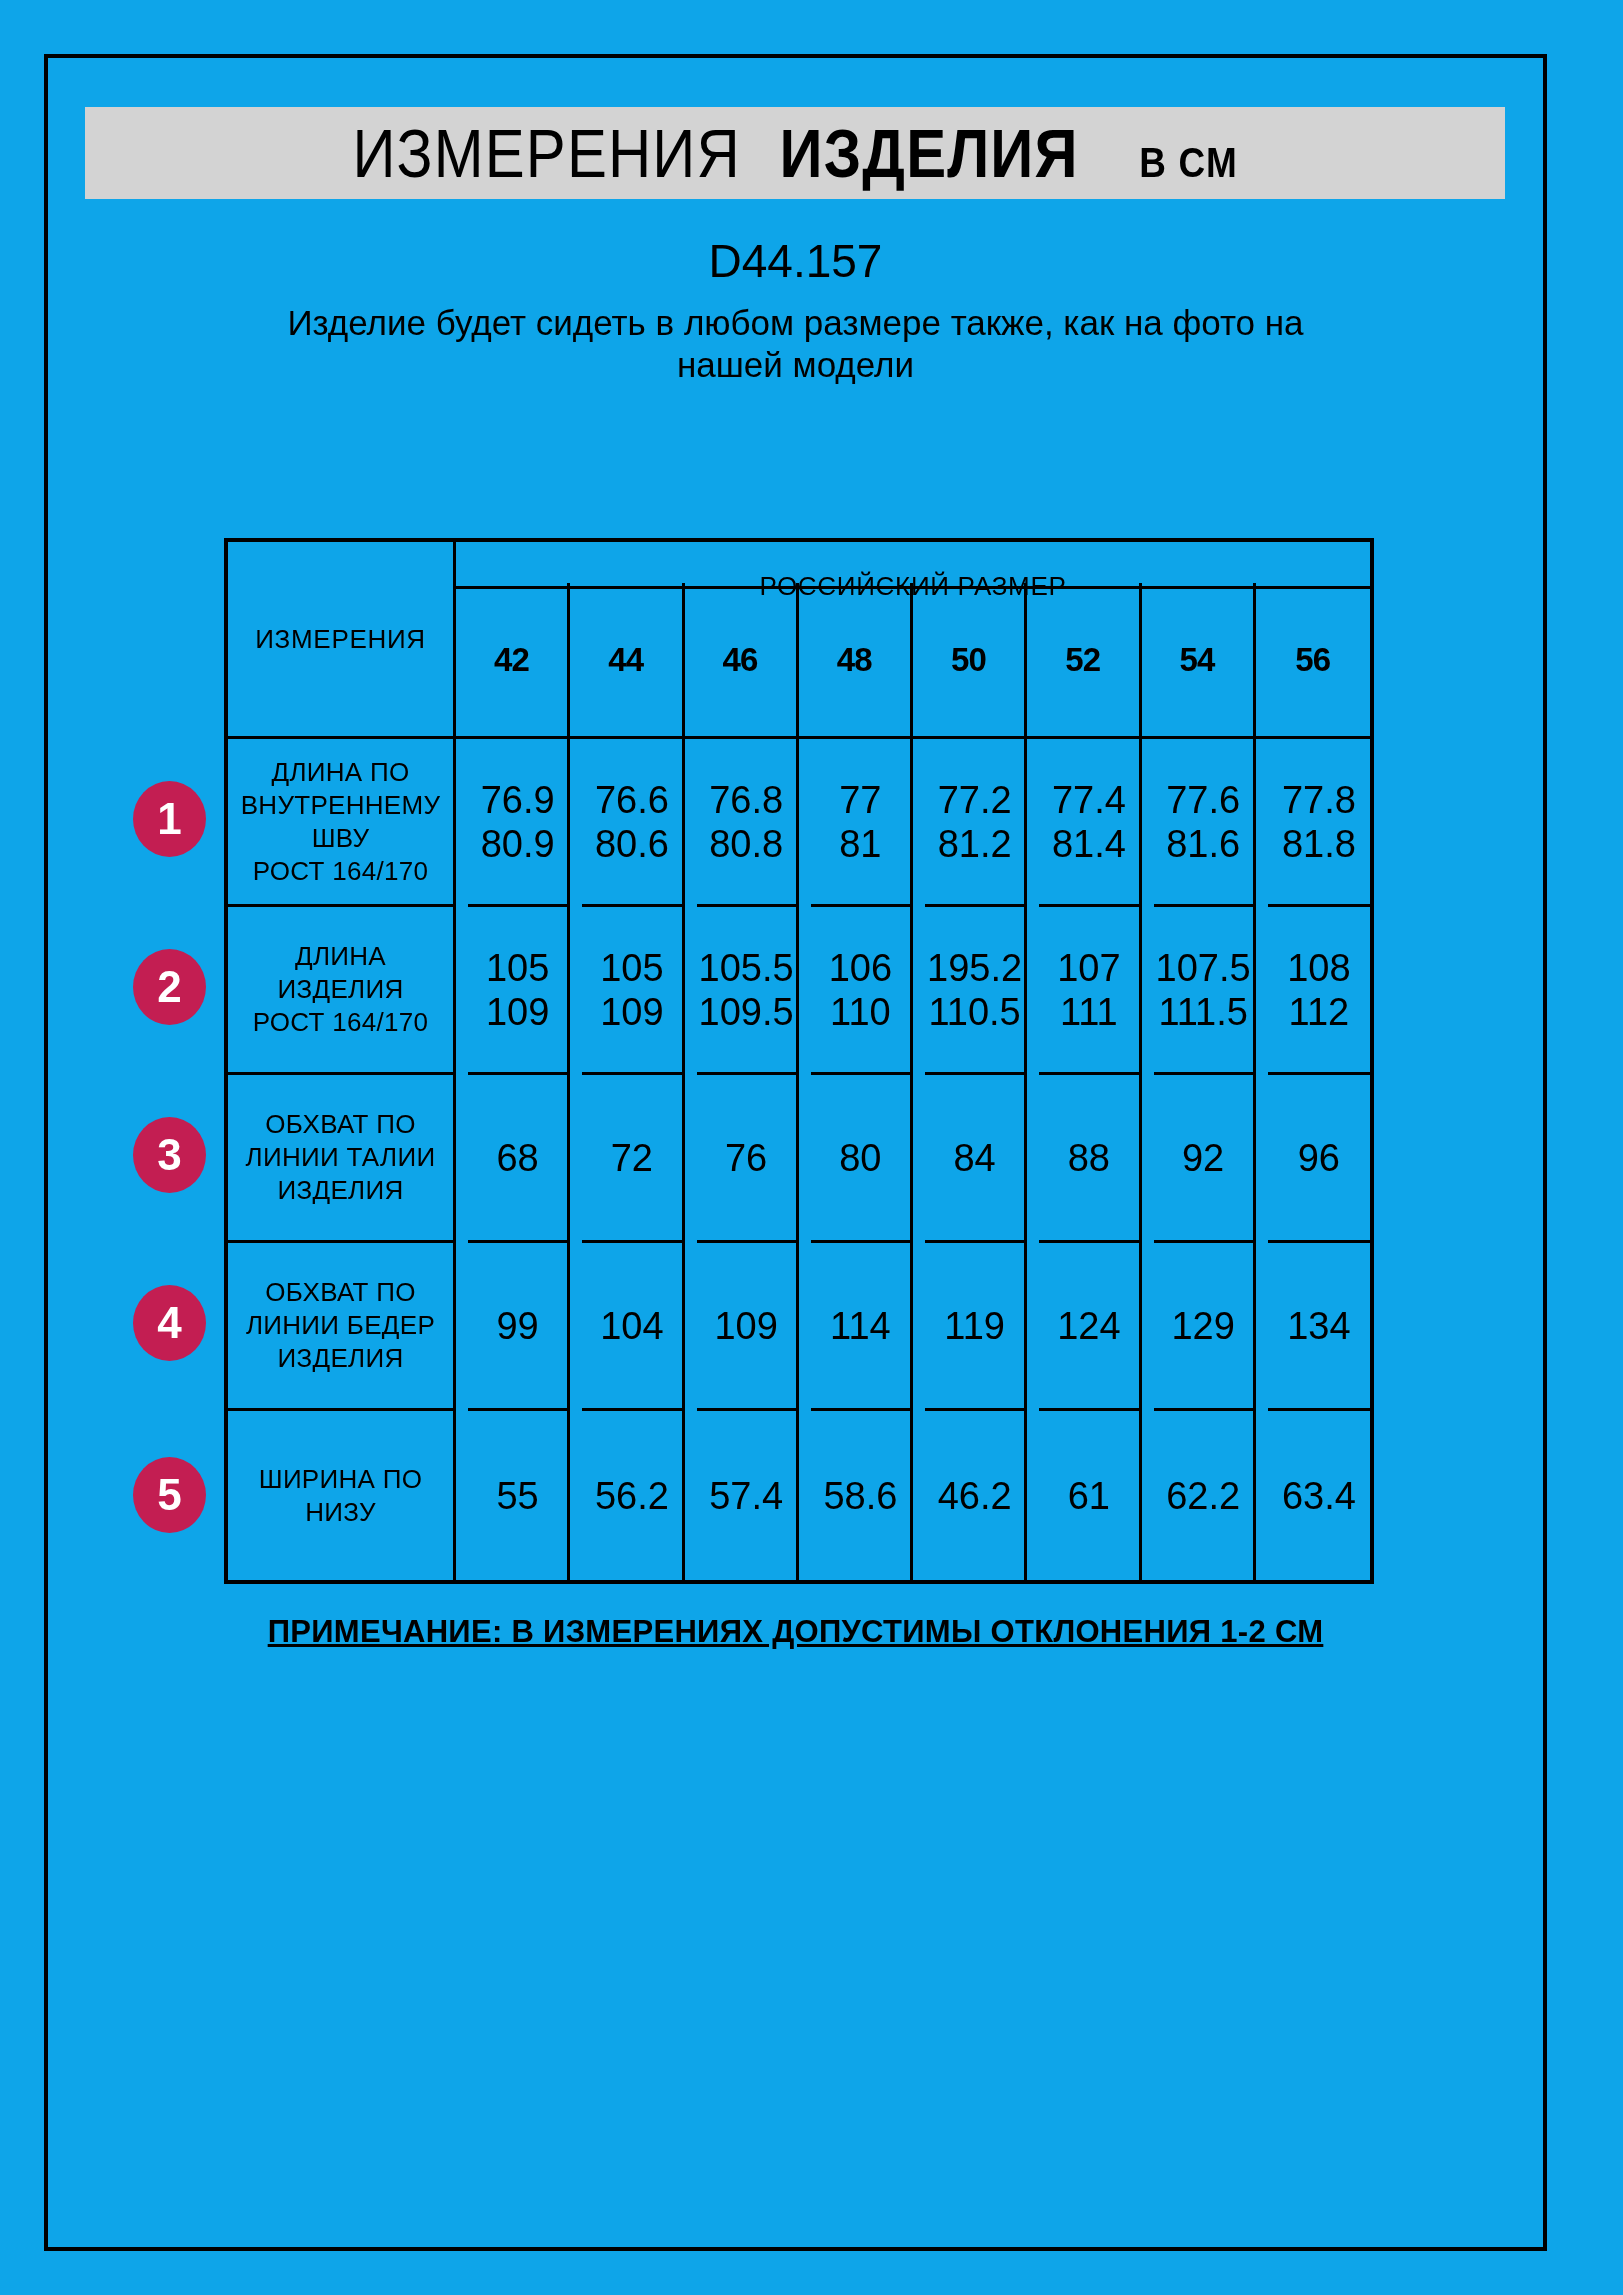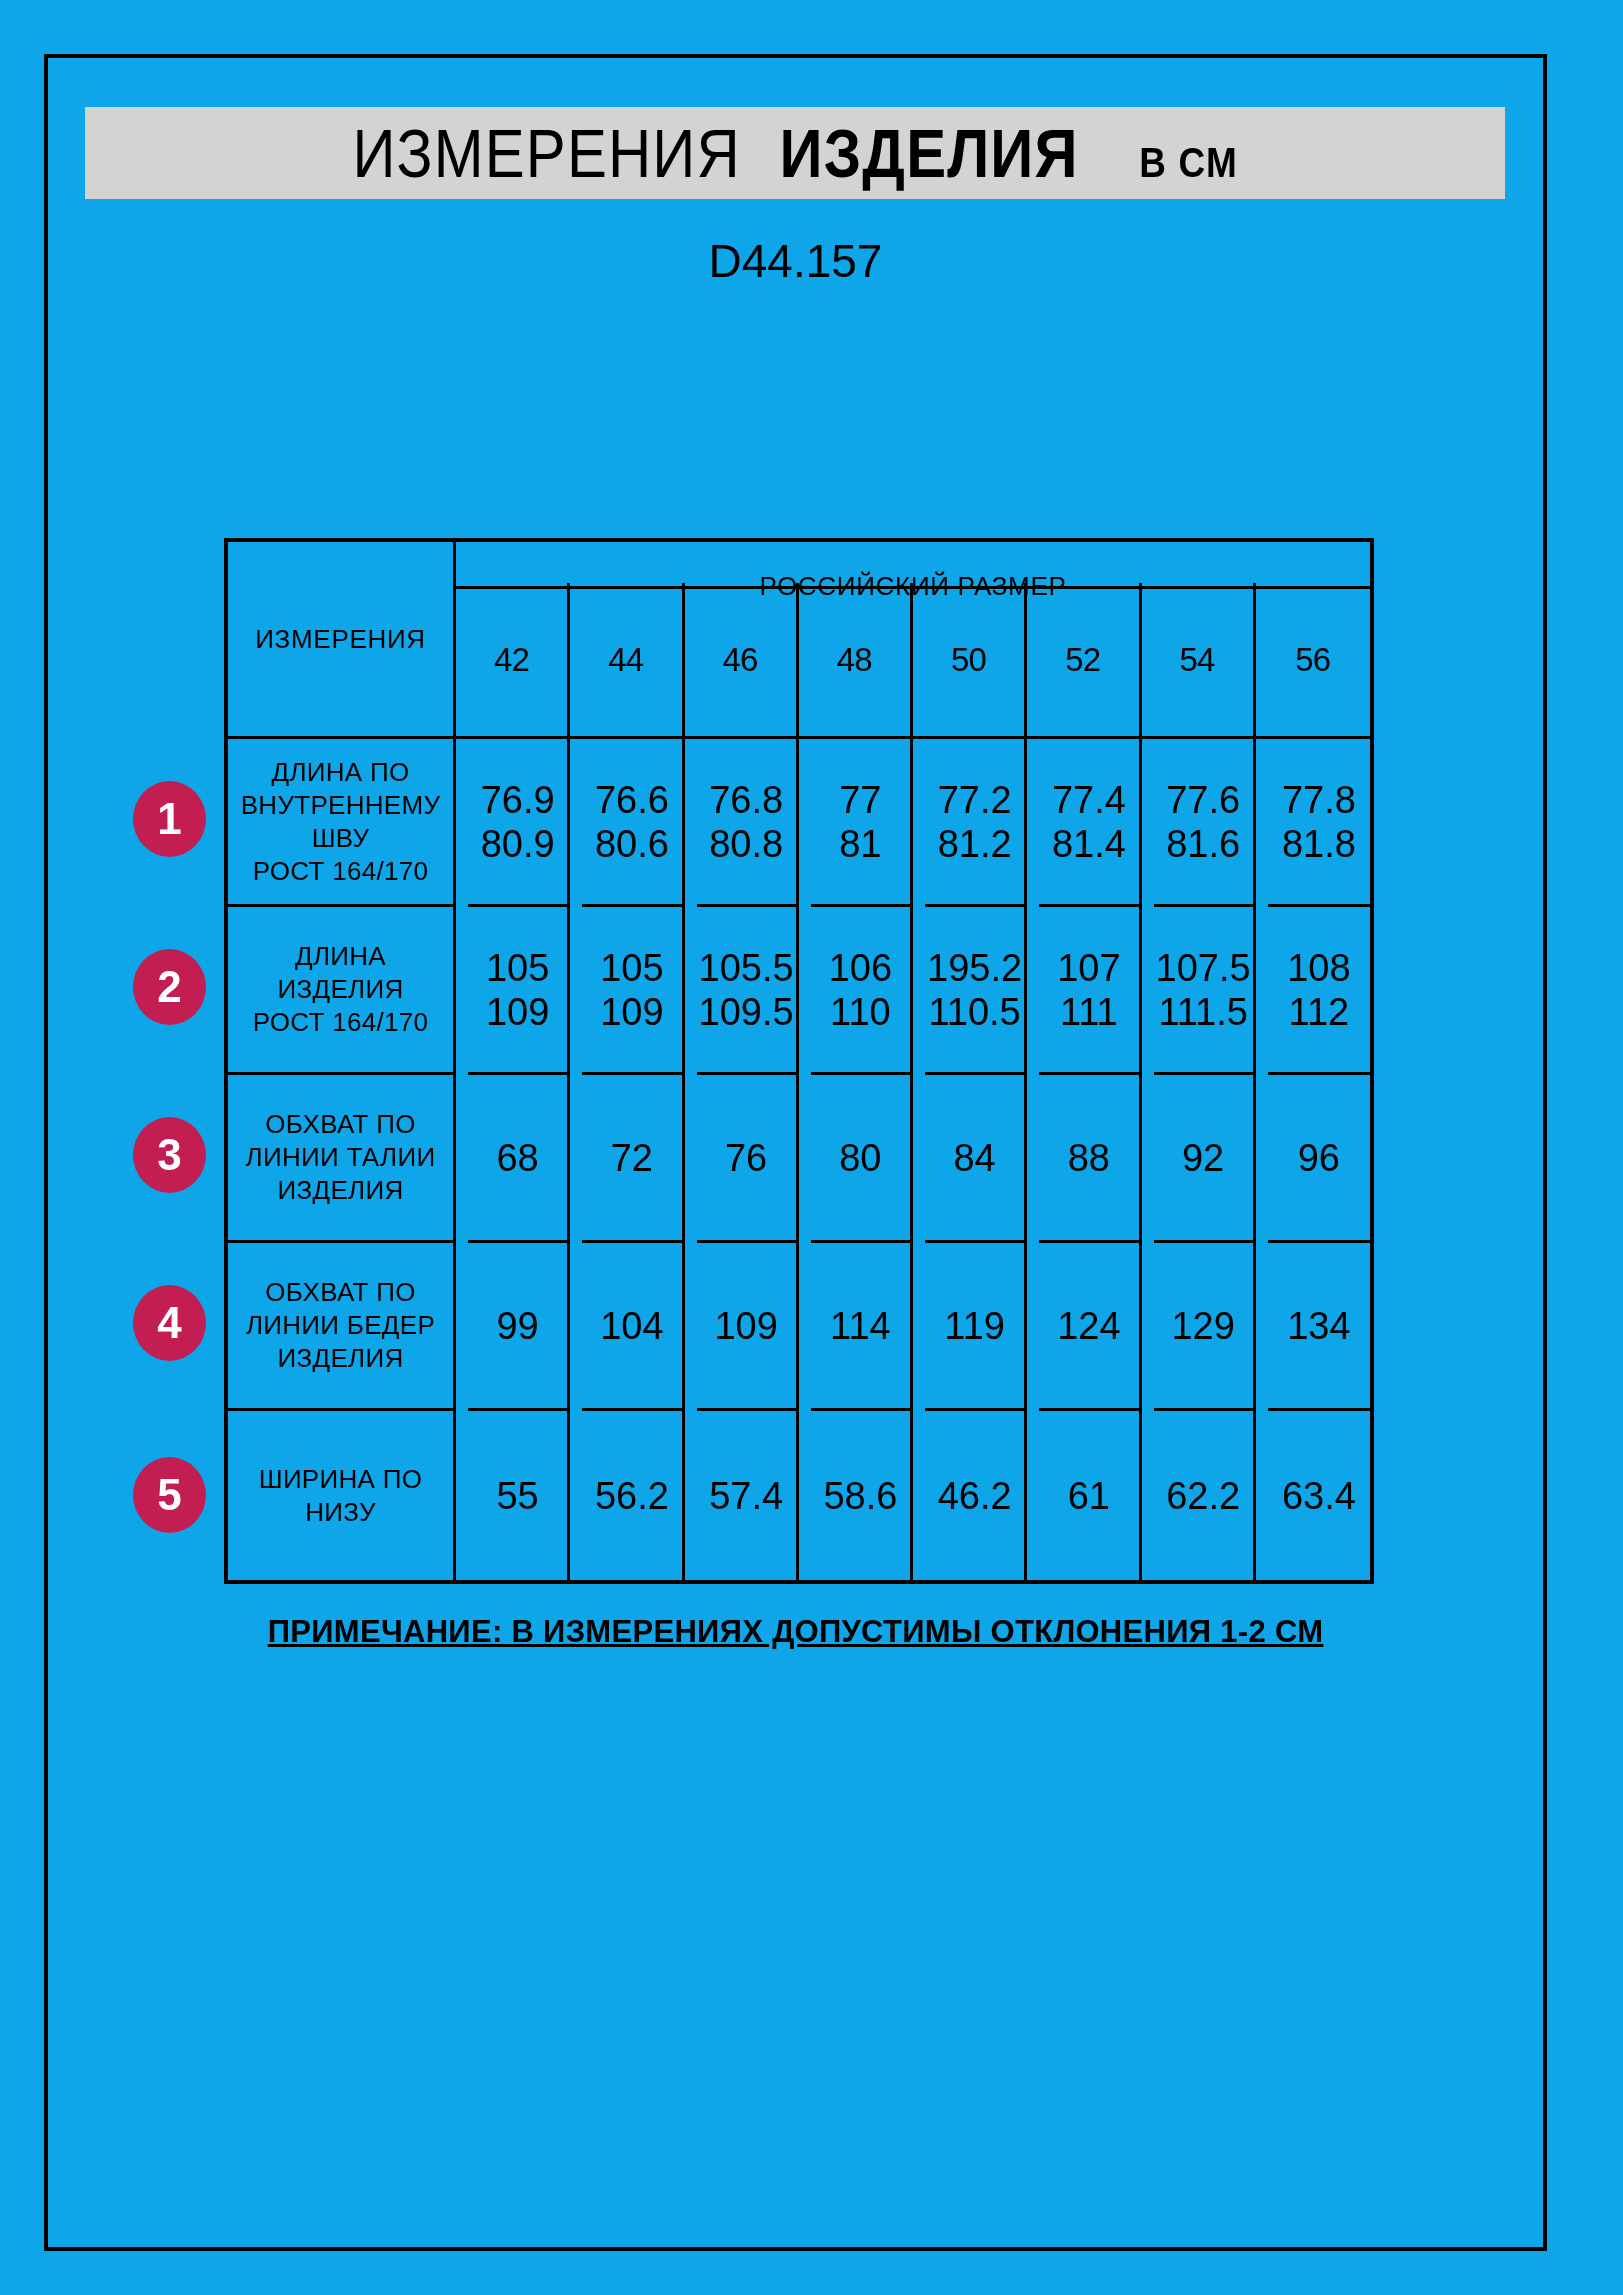--- a/index.html
+++ b/index.html
@@ -48,21 +48,21 @@
     display:flex;align-items:center;justify-content:center;
     text-align:center;white-space:pre-line;
     border-right:3.3px solid #000;border-bottom:3.9px solid #000;
     min-width:0;
   }
   .cell.last-col{border-right:none;}
   .cell.last-row{border-bottom:none;}
   .corner{grid-row:1/3;grid-column:1;font-size:26px;letter-spacing:0.7px;}
   .group-head{grid-row:1;grid-column:2/10;border-right:none;border-bottom:3.3px solid #000;
     font-size:26px;letter-spacing:0.7px;margin-top:44px;}
-  .size-head{font-size:33px;font-weight:400;letter-spacing:-0.7px;}
+  .size-head{font-size:33px;font-weight:700;letter-spacing:-0.7px;}
   .row-label{font-size:26px;line-height:33px;letter-spacing:0.3px;}
   .val{font-size:38px;line-height:44px;margin-left:12px;}
   
   .num-circle{
     position:absolute;left:133px;width:73px;height:76px;border-radius:50%;
     display:flex;align-items:center;justify-content:center;
     color:#fff;font-size:44px;font-weight:700;
   }
   
   .note{
@@ -80,20 +80,24 @@
   <div class="header-bar" style="background: rgb(211, 211, 211);">
     <div class="title-line">
       <span class="title-main">ИЗМЕРЕНИЯ</span>
       <span class="title-strong">ИЗДЕЛИЯ</span>
       <span class="title-unit">В СМ</span>
     </div>
   </div>
 
   <div class="model-code">D44.157</div>
 
+  <div class="subtitle">
+    <div>Изделие будет сидеть в любом размере также, как на фото на</div>
+    <div>нашей модели</div>
+  </div>
 
   <div class="stable">
     <div class="cell corner">ИЗМЕРЕНИЯ</div>
     <div class="cell group-head">РОССИЙСКИЙ РАЗМЕР</div>
 
     <div class="cell size-head">42</div>
     <div class="cell size-head">44</div>
     <div class="cell size-head">46</div>
     <div class="cell size-head">48</div>
     <div class="cell size-head">50</div>

